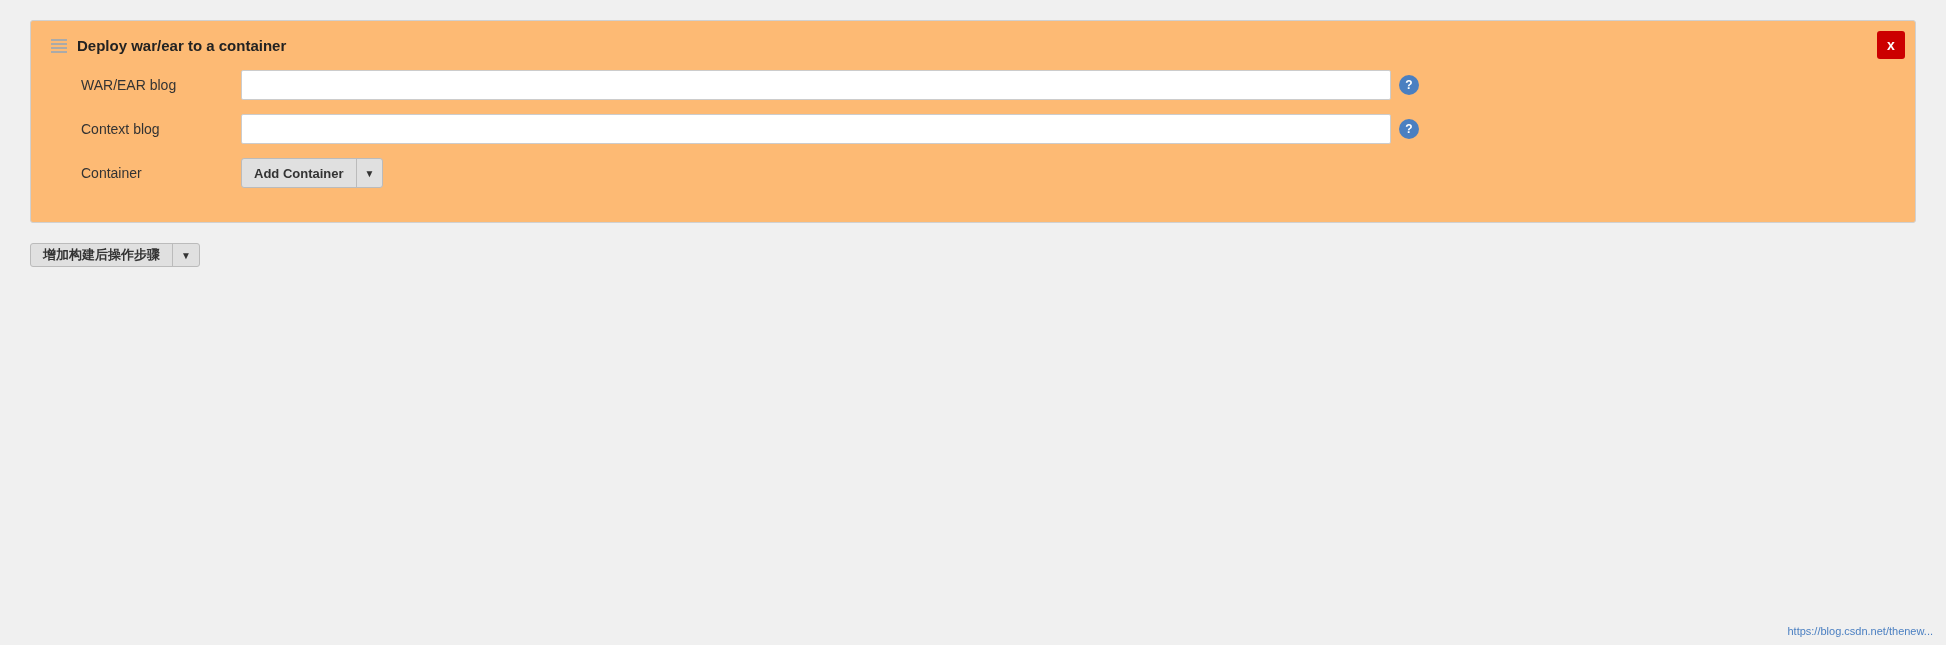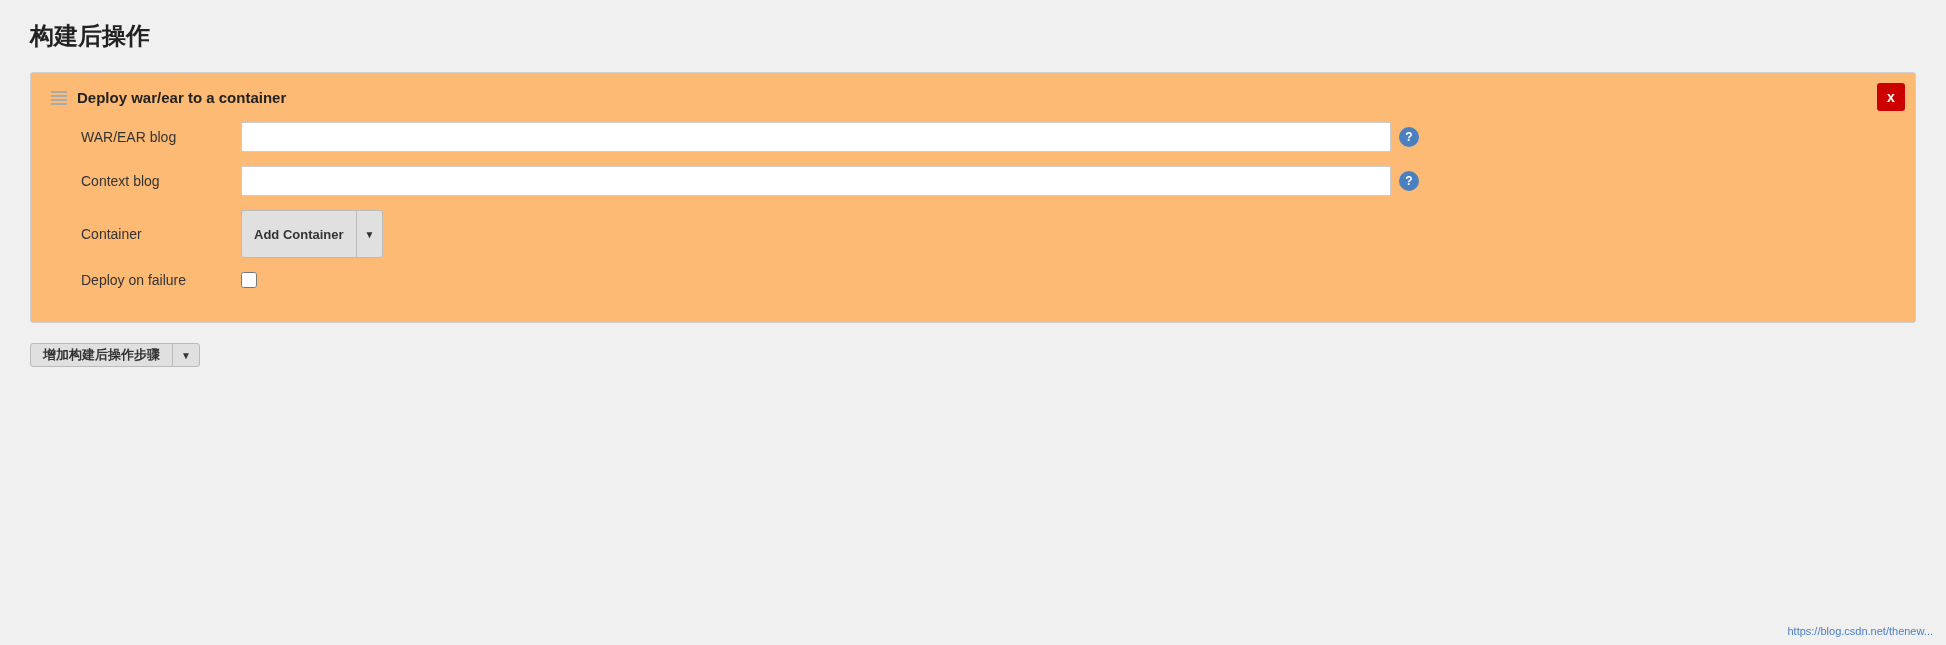--- a/index.html
+++ b/index.html
@@ -128,21 +128,21 @@
       display: flex;
       align-items: center;
       background-color: #e0e0e0;
       border: 1px solid #bbb;
       border-radius: 3px;
       cursor: pointer;
       font-size: 13px;
       font-weight: bold;
       color: #333;
       padding: 0;
-      height: 48px;
+      height: 30px;
     }
 
     .add-container-btn .btn-label {
       padding: 0 12px;
       border-right: 1px solid #bbb;
       height: 100%;
       display: flex;
       align-items: center;
     }
 
@@ -215,21 +215,20 @@
       font-size: 11px;
       color: #4a7fc1;
       text-decoration: none;
       text-align: center;
     }
   </style>
 </head>
 <body>
 
 <div class="page-container">
-  <h1 class="page-title">构建后操作</h1>
 
   <div class="post-build-section">
     <div class="section-header">
       <div class="drag-handle">
         <span></span>
         <span></span>
         <span></span>
         <span></span>
       </div>
       <span class="section-title">Deploy war/ear to a container</span>
@@ -250,24 +249,20 @@
     </div>
 
     <div class="form-row">
       <label class="form-label">Container</label>
       <button class="add-container-btn">
         <span class="btn-label">Add Container</span>
         <span class="btn-arrow">▼</span>
       </button>
     </div>
 
-    <div class="checkbox-row">
-      <label class="checkbox-label">Deploy on failure</label>
-      <input class="checkbox-input" type="checkbox" style="">
-    </div>
   </div>
 
   <div class="bottom-section">
     <button class="add-step-btn">
       <span class="btn-label">增加构建后操作步骤</span>
       <span class="btn-arrow">▼</span>
     </button>
   </div>
 </div>
 

